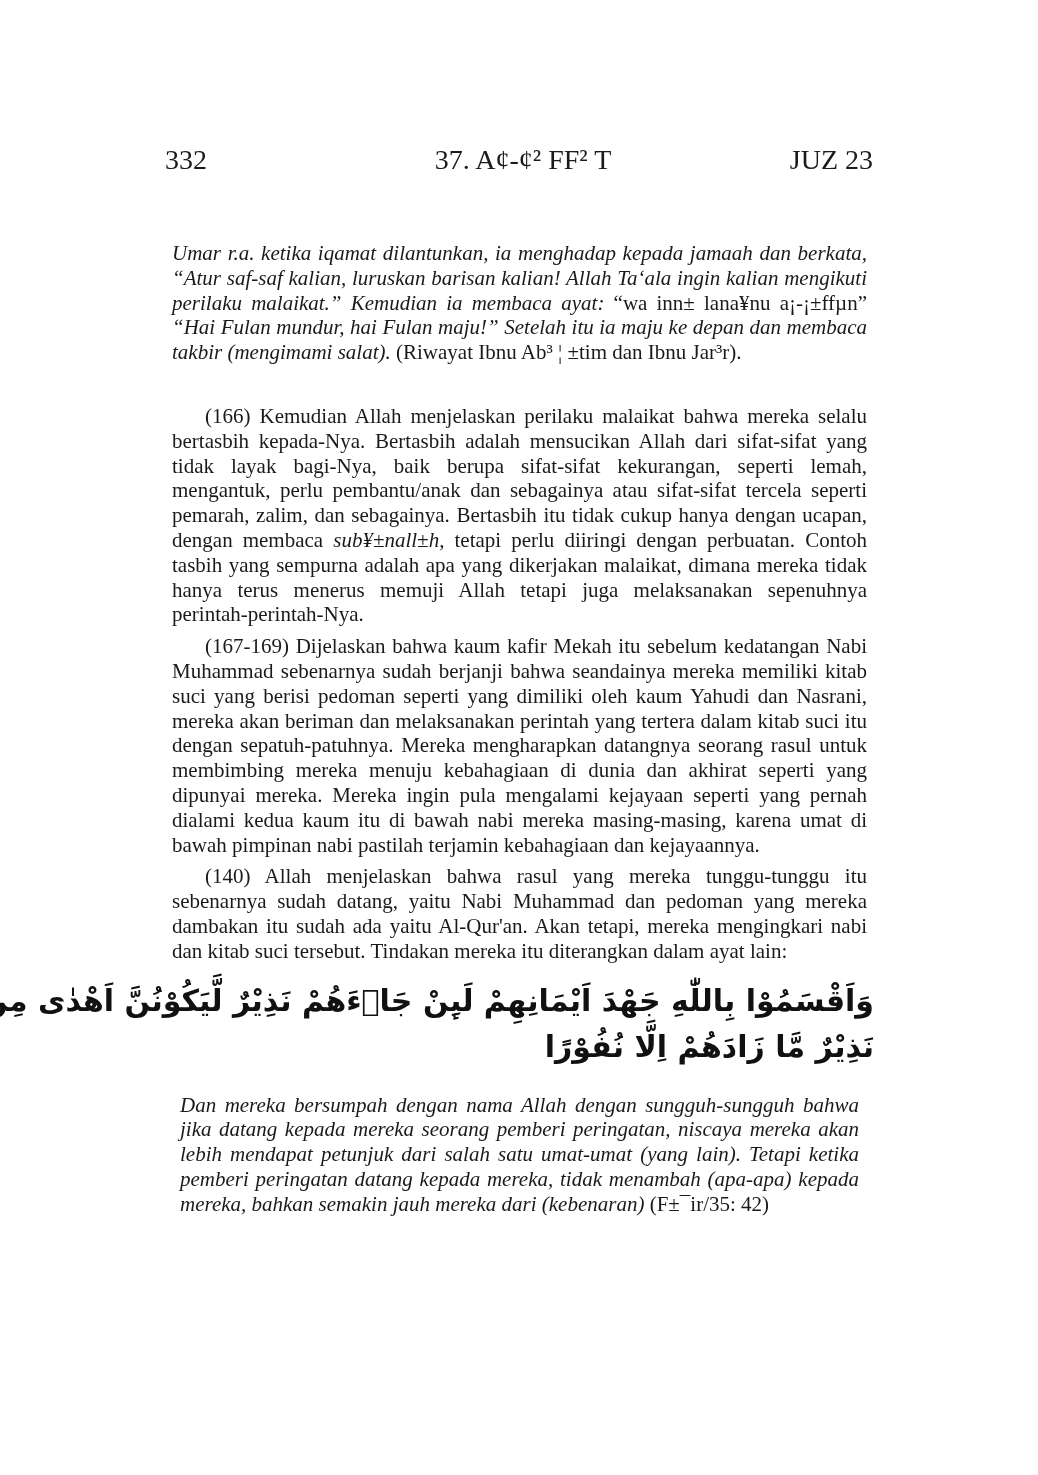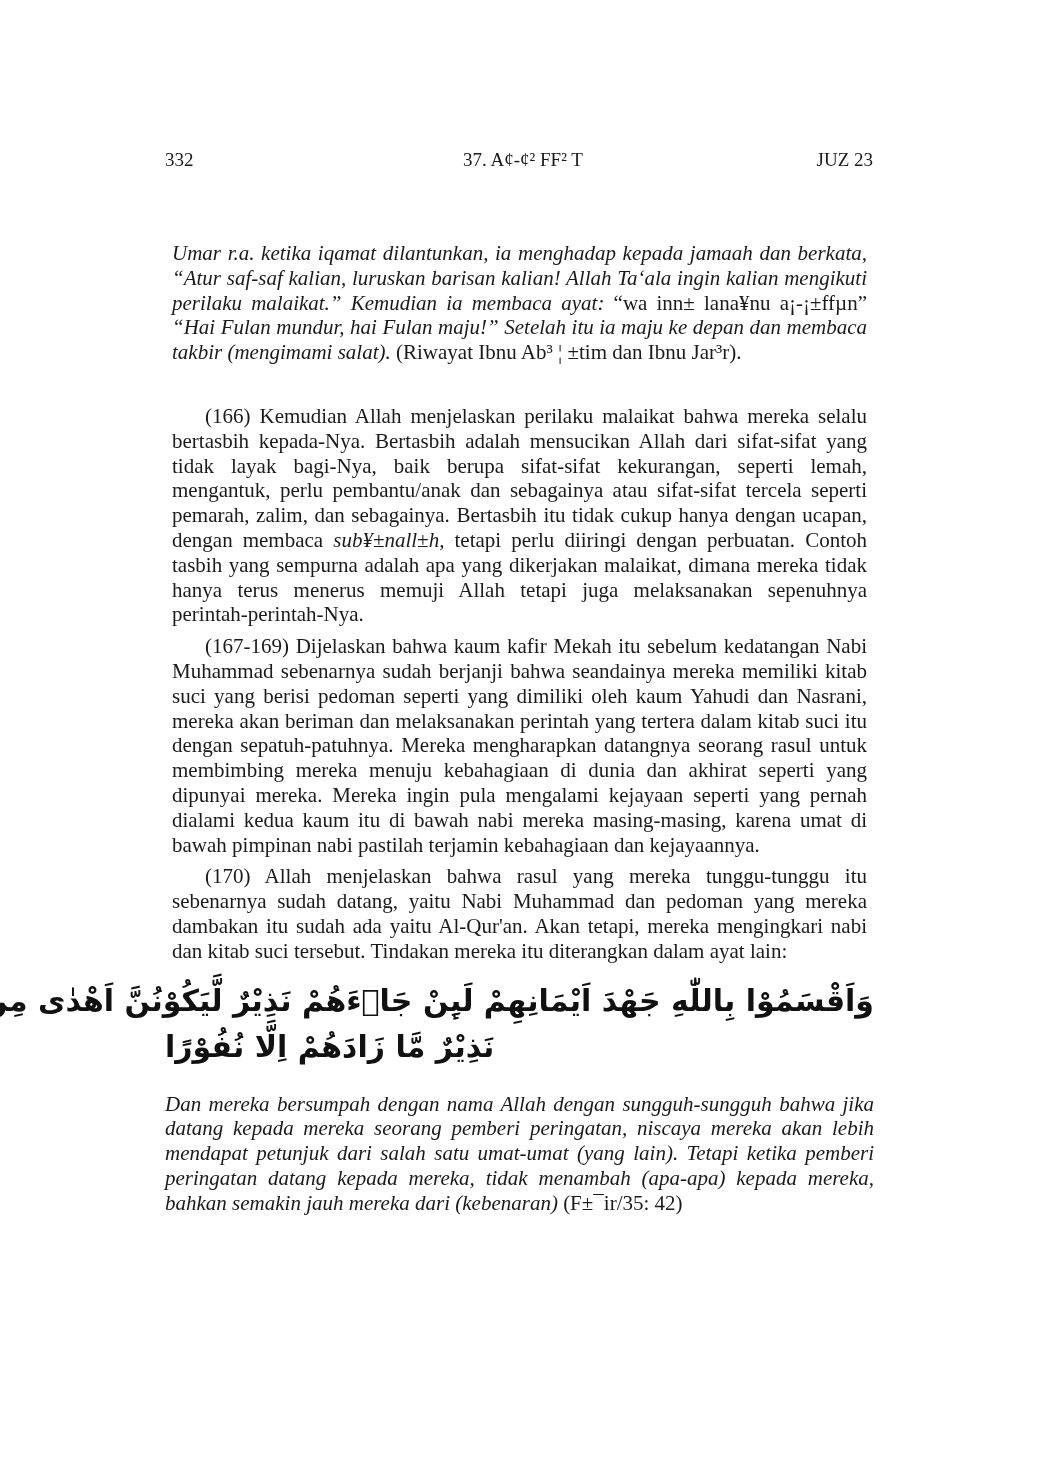--- a/index.html
+++ b/index.html
@@ -14,21 +14,21 @@
       overflow: hidden;
       font-family: "Liberation Serif", "DejaVu Serif", serif;
       color: #1a1a1a;
     }
     .page-header {
       position: absolute;
       top: 146px;
       left: 165px;
       width: 708px;
       height: 28px;
-      font-size: 19px;
+      font-size: 28px;
       line-height: 28px;
     }
     .page-header .page-number { position: absolute; left: 0; top: 0; }
     .page-header .chapter-title { position: absolute; left: 8px; right: 0; top: 0; text-align: center; }
     .page-header .juz-label { position: absolute; right: 0; top: 0; margin-left: 8px; }
 
     .content {
       position: absolute;
       left: 165px;
       top: 234px;
@@ -53,25 +53,25 @@
     .arabic-line {
       direction: rtl;
       font-family: "DejaVu Sans", sans-serif;
       font-weight: bold;
       font-size: 30px;
       line-height: 46px;
       white-space: nowrap;
       color: #111;
     }
     .arabic-line.l1 { text-align: justify; text-align-last: justify; }
-    .arabic-line.l2 { text-align: left; }
+    .arabic-line.l2 { text-align: right; }
 
     .translation {
       font-style: italic;
-      margin: 0;
+      margin: 15px;
       text-align: justify;
       text-align-last: left;
     }
     .translation .ref { font-style: normal; }
   </style>
 </head>
 <body>
 
 <div class="page-header">
   <span class="page-number">332</span>
@@ -81,21 +81,21 @@
 
 <div class="content">
   <p class="para"><span class="it">Umar r.a. ketika iqamat dilantunkan, ia menghadap kepada jamaah dan berkata, “Atur saf-saf kalian, luruskan barisan kalian! Allah Ta‘ala ingin kalian mengikuti perilaku malaikat.” Kemudian ia membaca ayat:</span><span> “wa inn± lana¥nu a¡-¡±ffµn” </span><span class="it">“Hai Fulan mundur, hai Fulan maju!” Setelah itu ia maju ke depan dan membaca takbir (mengimami salat).</span><span> (Riwayat Ibnu Ab³ ¦ ±tim dan Ibnu Jar³r).</span></p>
 
   <div class="gap"></div>
 
   <p class="para indent"><span>(166) Kemudian Allah menjelaskan perilaku malaikat bahwa mereka selalu bertasbih kepada-Nya. Bertasbih adalah mensucikan Allah dari sifat-sifat yang tidak layak bagi-Nya, baik berupa sifat-sifat kekurangan, seperti lemah, mengantuk, perlu pembantu/anak dan sebagainya atau sifat-sifat tercela seperti pemarah, zalim, dan sebagainya. Bertasbih itu tidak cukup hanya dengan ucapan, dengan membaca </span><span class="it">sub¥±nall±h,</span><span> tetapi perlu diiringi dengan perbuatan. Contoh tasbih yang sempurna adalah apa yang dikerjakan malaikat, dimana mereka tidak hanya terus menerus memuji Allah tetapi juga melaksanakan sepenuhnya perintah-perintah-Nya.</span></p>
 
   <p class="para indent">(167-169) Dijelaskan bahwa kaum kafir Mekah itu sebelum kedatangan Nabi Muhammad sebenarnya sudah berjanji bahwa seandainya mereka memiliki kitab suci yang berisi pedoman seperti yang dimiliki oleh kaum Yahudi dan Nasrani, mereka akan beriman dan melaksanakan perintah yang tertera dalam kitab suci itu dengan sepatuh-patuhnya. Mereka mengharapkan datangnya seorang rasul untuk membimbing mereka menuju kebahagiaan di dunia dan akhirat seperti yang dipunyai mereka. Mereka ingin pula mengalami kejayaan seperti yang pernah dialami kedua kaum itu di bawah nabi mereka masing-masing, karena umat di bawah pimpinan nabi pastilah terjamin kebahagiaan dan kejayaannya.</p>
 
-  <p class="para indent">(170) Allah menjelaskan bahwa rasul yang mereka tunggu-tunggu itu sebenarnya sudah datang, yaitu Nabi Muhammad dan pedoman yang mereka dambakan itu sudah ada yaitu Al-Qur'an. Akan tetapi, mereka mengingkari nabi dan kitab suci tersebut. Tindakan mereka itu diterangkan dalam ayat lain:</p>
+  <p class="para indent">(140) Allah menjelaskan bahwa rasul yang mereka tunggu-tunggu itu sebenarnya sudah datang, yaitu Nabi Muhammad dan pedoman yang mereka dambakan itu sudah ada yaitu Al-Qur'an. Akan tetapi, mereka mengingkari nabi dan kitab suci tersebut. Tindakan mereka itu diterangkan dalam ayat lain:</p>
 
   <div class="arabic-block">
     <div class="arabic-line l1" lang="ar">وَاَقْسَمُوْا بِاللّٰهِ جَهْدَ اَيْمَانِهِمْ لَىِٕنْ جَاۤءَهُمْ نَذِيْرٌ لَّيَكُوْنُنَّ اَهْدٰى مِنْ اِحْدَى الْاُمَمِۚ فَلَمَّا جَاۤءَهُمْ</div>
     <div class="arabic-line l2" lang="ar">نَذِيْرٌ مَّا زَادَهُمْ اِلَّا نُفُوْرًا</div>
   </div>
 
   <p class="translation"><span>Dan mereka bersumpah dengan nama Allah dengan sungguh-sungguh bahwa jika datang kepada mereka seorang pemberi peringatan, niscaya mereka akan lebih mendapat petunjuk dari salah satu umat-umat (yang lain). Tetapi ketika pemberi peringatan datang kepada mereka, tidak menambah (apa-apa) kepada mereka, bahkan semakin jauh mereka dari (kebenaran)</span><span class="ref"> (F±¯ir/35: 42)</span></p>
 </div>
 
 </body></html>

